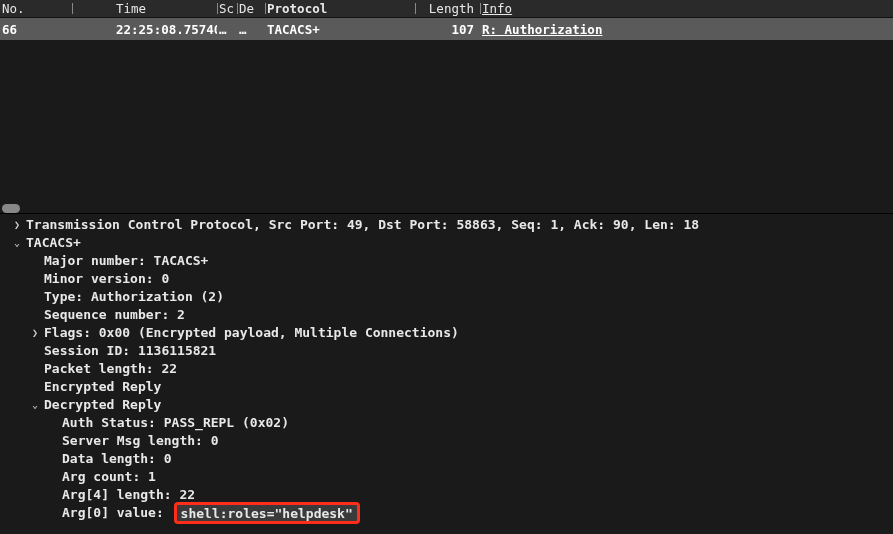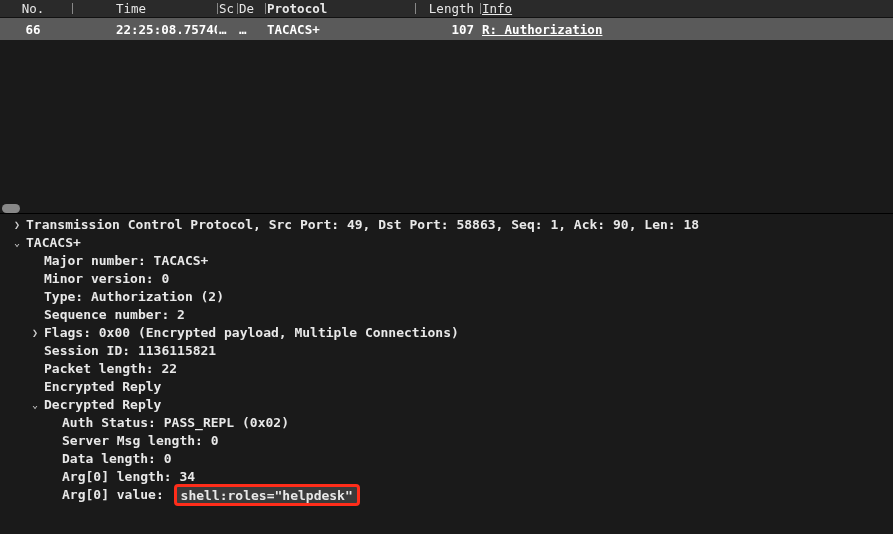--- a/index.html
+++ b/index.html
@@ -47,21 +47,21 @@
     background: #5a5a5a;
     color: #fff;
     font-weight: bold;
     font-size: 12.5px;
   }
   .pcell {
     white-space: nowrap;
     overflow: hidden;
     padding-left: 2px;
   }
-  .col-no   { width: 72px; text-align: center; padding-right: 8px;}
+  .col-no   { width: 72px; text-align: left; padding-right: 8px;}
   .col-time { width: 145px; padding-left: 44px; }
   .col-src  { width: 20px; }
   .col-dst  { width: 28px; }
   .col-proto{ width: 150px; font-weight: bold; }
   .col-len  { width: 65px; text-align: right; padding-right: 6px;}
   .col-info { flex: 1; text-decoration: underline; }
 
   .hscroll {
     position: absolute;
     left: 2px;
@@ -186,21 +186,24 @@
   <div class="tree-line pad2">
     <span class="notog"></span><span>Auth Status: PASS_REPL (0x02)</span>
   </div>
   <div class="tree-line pad2">
     <span class="notog"></span><span>Server Msg length: 0</span>
   </div>
   <div class="tree-line pad2">
     <span class="notog"></span><span>Data length: 0</span>
   </div>
   <div class="tree-line pad2">
-    <span class="notog"></span><span>Arg[0] length: 34</span>
+    <span class="notog"></span><span>Arg count: 1</span>
+  </div>
+  <div class="tree-line pad2">
+    <span class="notog"></span><span>Arg[4] length: 22</span>
   </div>
   <div class="tree-line pad2">
     <span class="notog"></span>
     <span>Arg[0] value: </span>
     <span class="highlight-box">shell:roles="helpdesk"</span>
   </div>
 
 </div>
 
 </body></html>

